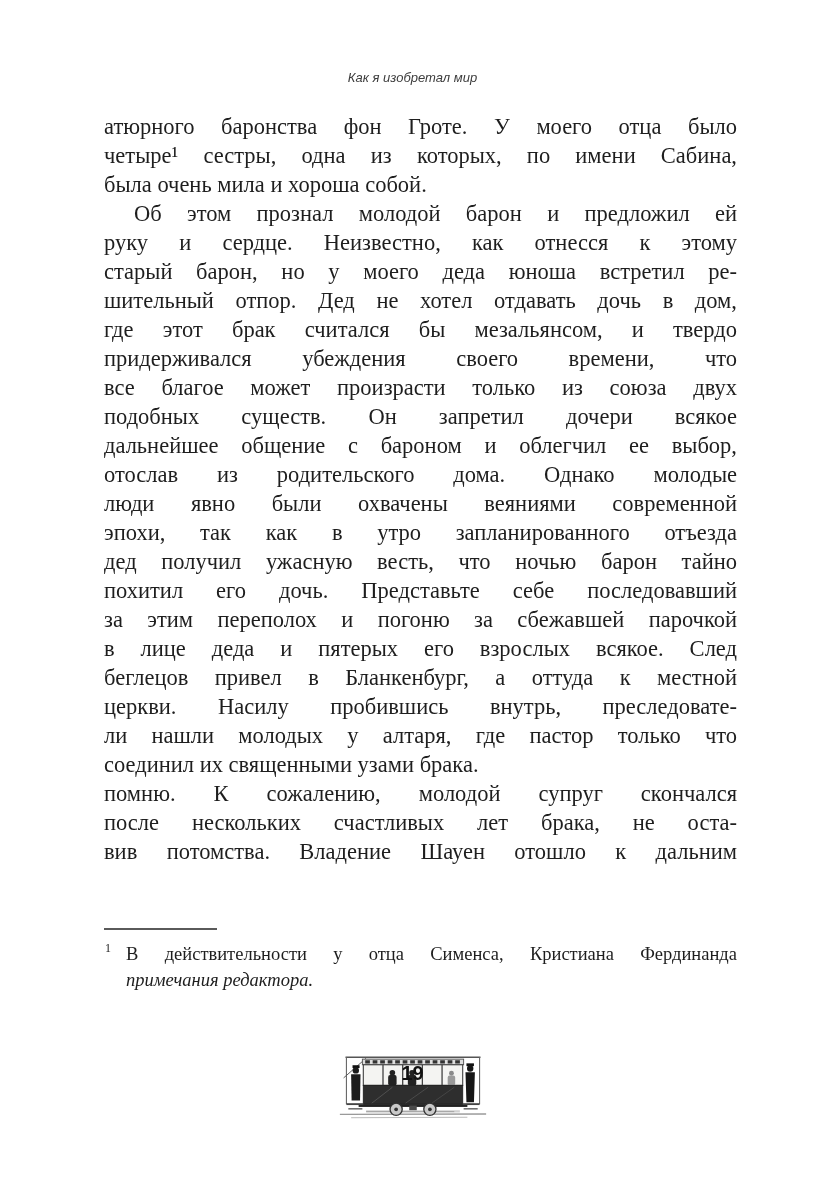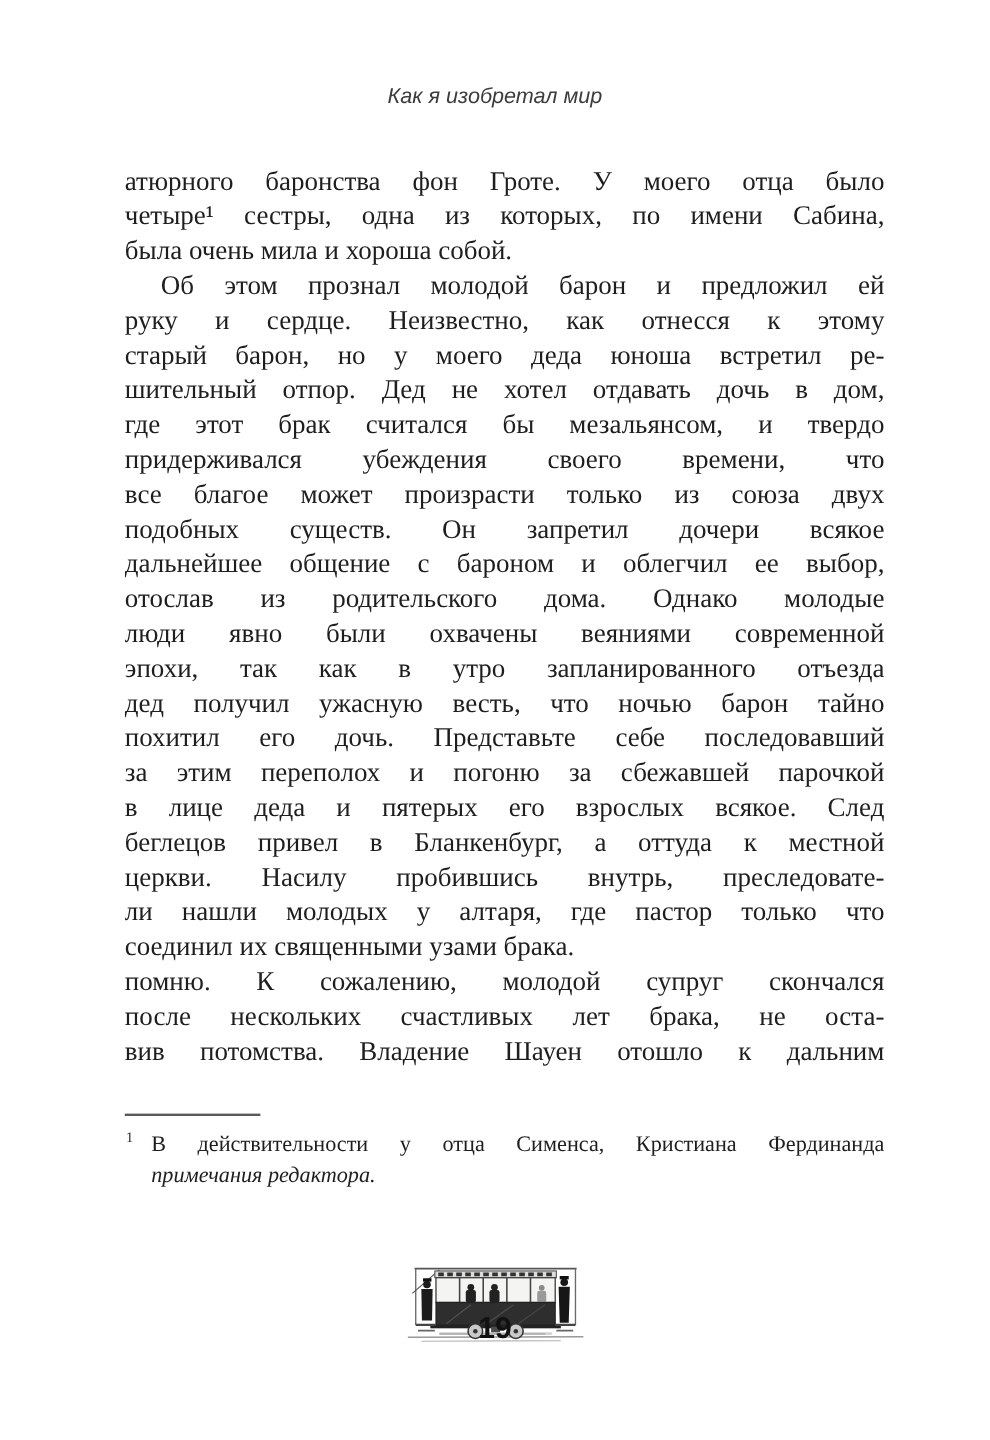--- a/index.html
+++ b/index.html
@@ -10,31 +10,30 @@
     background: #ffffff;
     overflow: hidden;
     color: #1e1e1e;
   }
   .running-head {
     position: absolute;
     top: 70px; left: 0; width: 100%;
     text-align: center;
     font-family: "Liberation Sans", sans-serif;
     font-style: italic;
-    font-size: 18px;
+    font-size: 13px;
     color: #3c3c3c;
   }
   .body-text {
     position: absolute;
     top: 112px; left: 104px; width: 633px;
     font-family: "Liberation Serif", serif;
     font-size: 22.5px;
     line-height: 29px;
     color: #1e1e1e;
-    margin-top: 24px;
   }
   .line {
     text-align: justify;
     text-align-last: justify;
     height: 29px;
     overflow: hidden;
   }
   .line.last { text-align-last: left; }
   .line.ind  { text-indent: 30px; }
   .footnote {
@@ -69,23 +68,22 @@
     position: absolute;
     top: 1046px; left: 0; width: 100%;
     text-align: center;
   }
   .page-number {
     position: absolute;
     top: 1062px; left: 0; width: 100%;
     text-align: center;
     font-family: "Liberation Sans", sans-serif;
     font-weight: bold;
-    font-size: 25px;
+    font-size: 20px;
     color: #111111;
-    margin-top: 31px;
   }
 </style>
 </head>
 <body>
 
 <div class="page">
 
   <div class="running-head">Как я изобретал мир</div>
 
   <div class="body-text">

